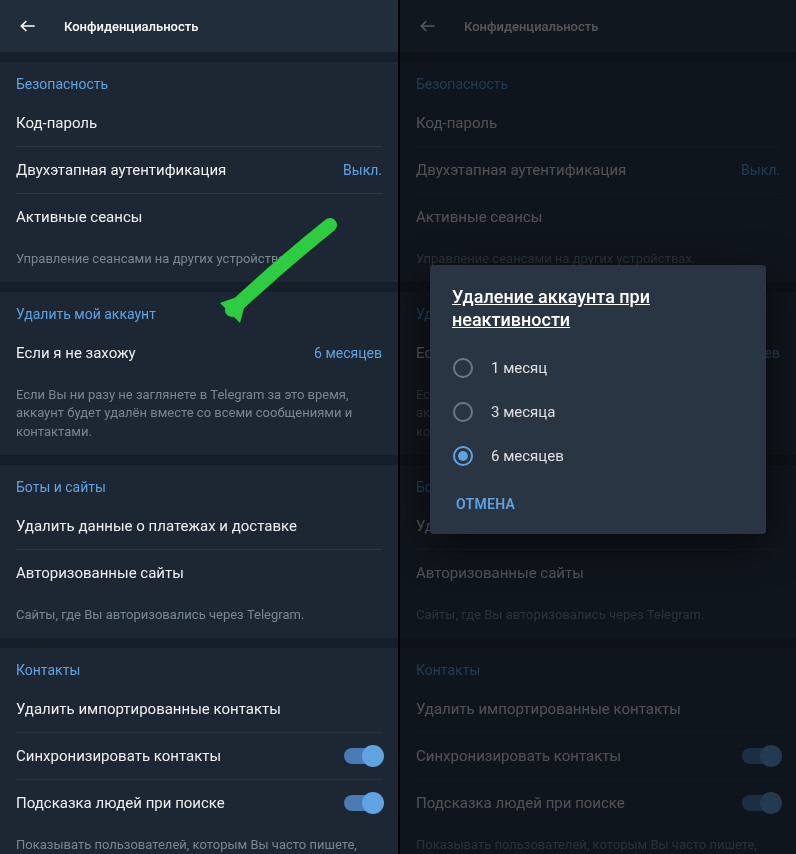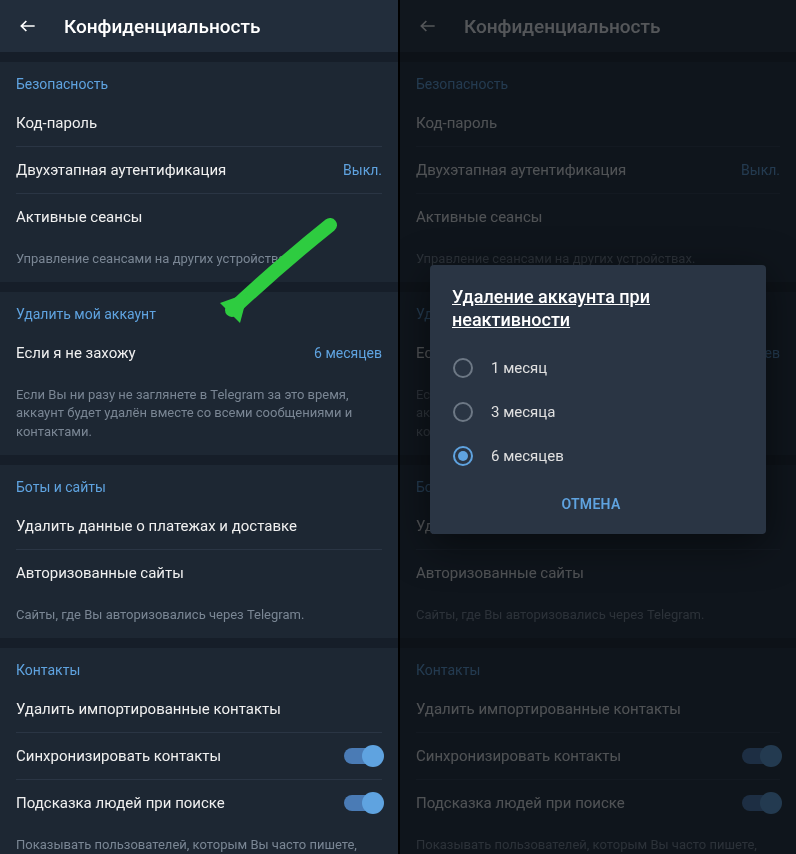--- a/index.html
+++ b/index.html
@@ -33,21 +33,21 @@
   .back-icon {
     width: 24px;
     height: 24px;
     display: flex;
     align-items: center;
     justify-content: center;
     margin-right: 24px;
   }
   .back-icon svg { width: 20px; height: 20px; stroke: #fff; stroke-width: 2; fill: none; }
   .header-title {
-    font-size: 19px;
+    font-size: 13px;
     font-weight: 500;
     color: #fff;
   }
   .content {
     flex: 1;
     overflow-y: hidden;
   }
   .section-header {
     color: #5fa3e0;
     font-size: 14px;
@@ -154,21 +154,21 @@
   }
   .radio.selected::after {
     content: '';
     width: 10px;
     height: 10px;
     background: #5fa3e0;
     border-radius: 50%;
   }
   .dialog-actions {
     display: flex;
-    justify-content: center;
+    justify-content: flex-start;
     padding: 10px 30px 6px 16px;
   }
   .dialog-btn {
     color: #5fa3e0;
     font-size: 14px;
     font-weight: 600;
     padding: 8px 10px;
     letter-spacing: 0.3px;
   }
   .dimmed { opacity: 0.55; }

